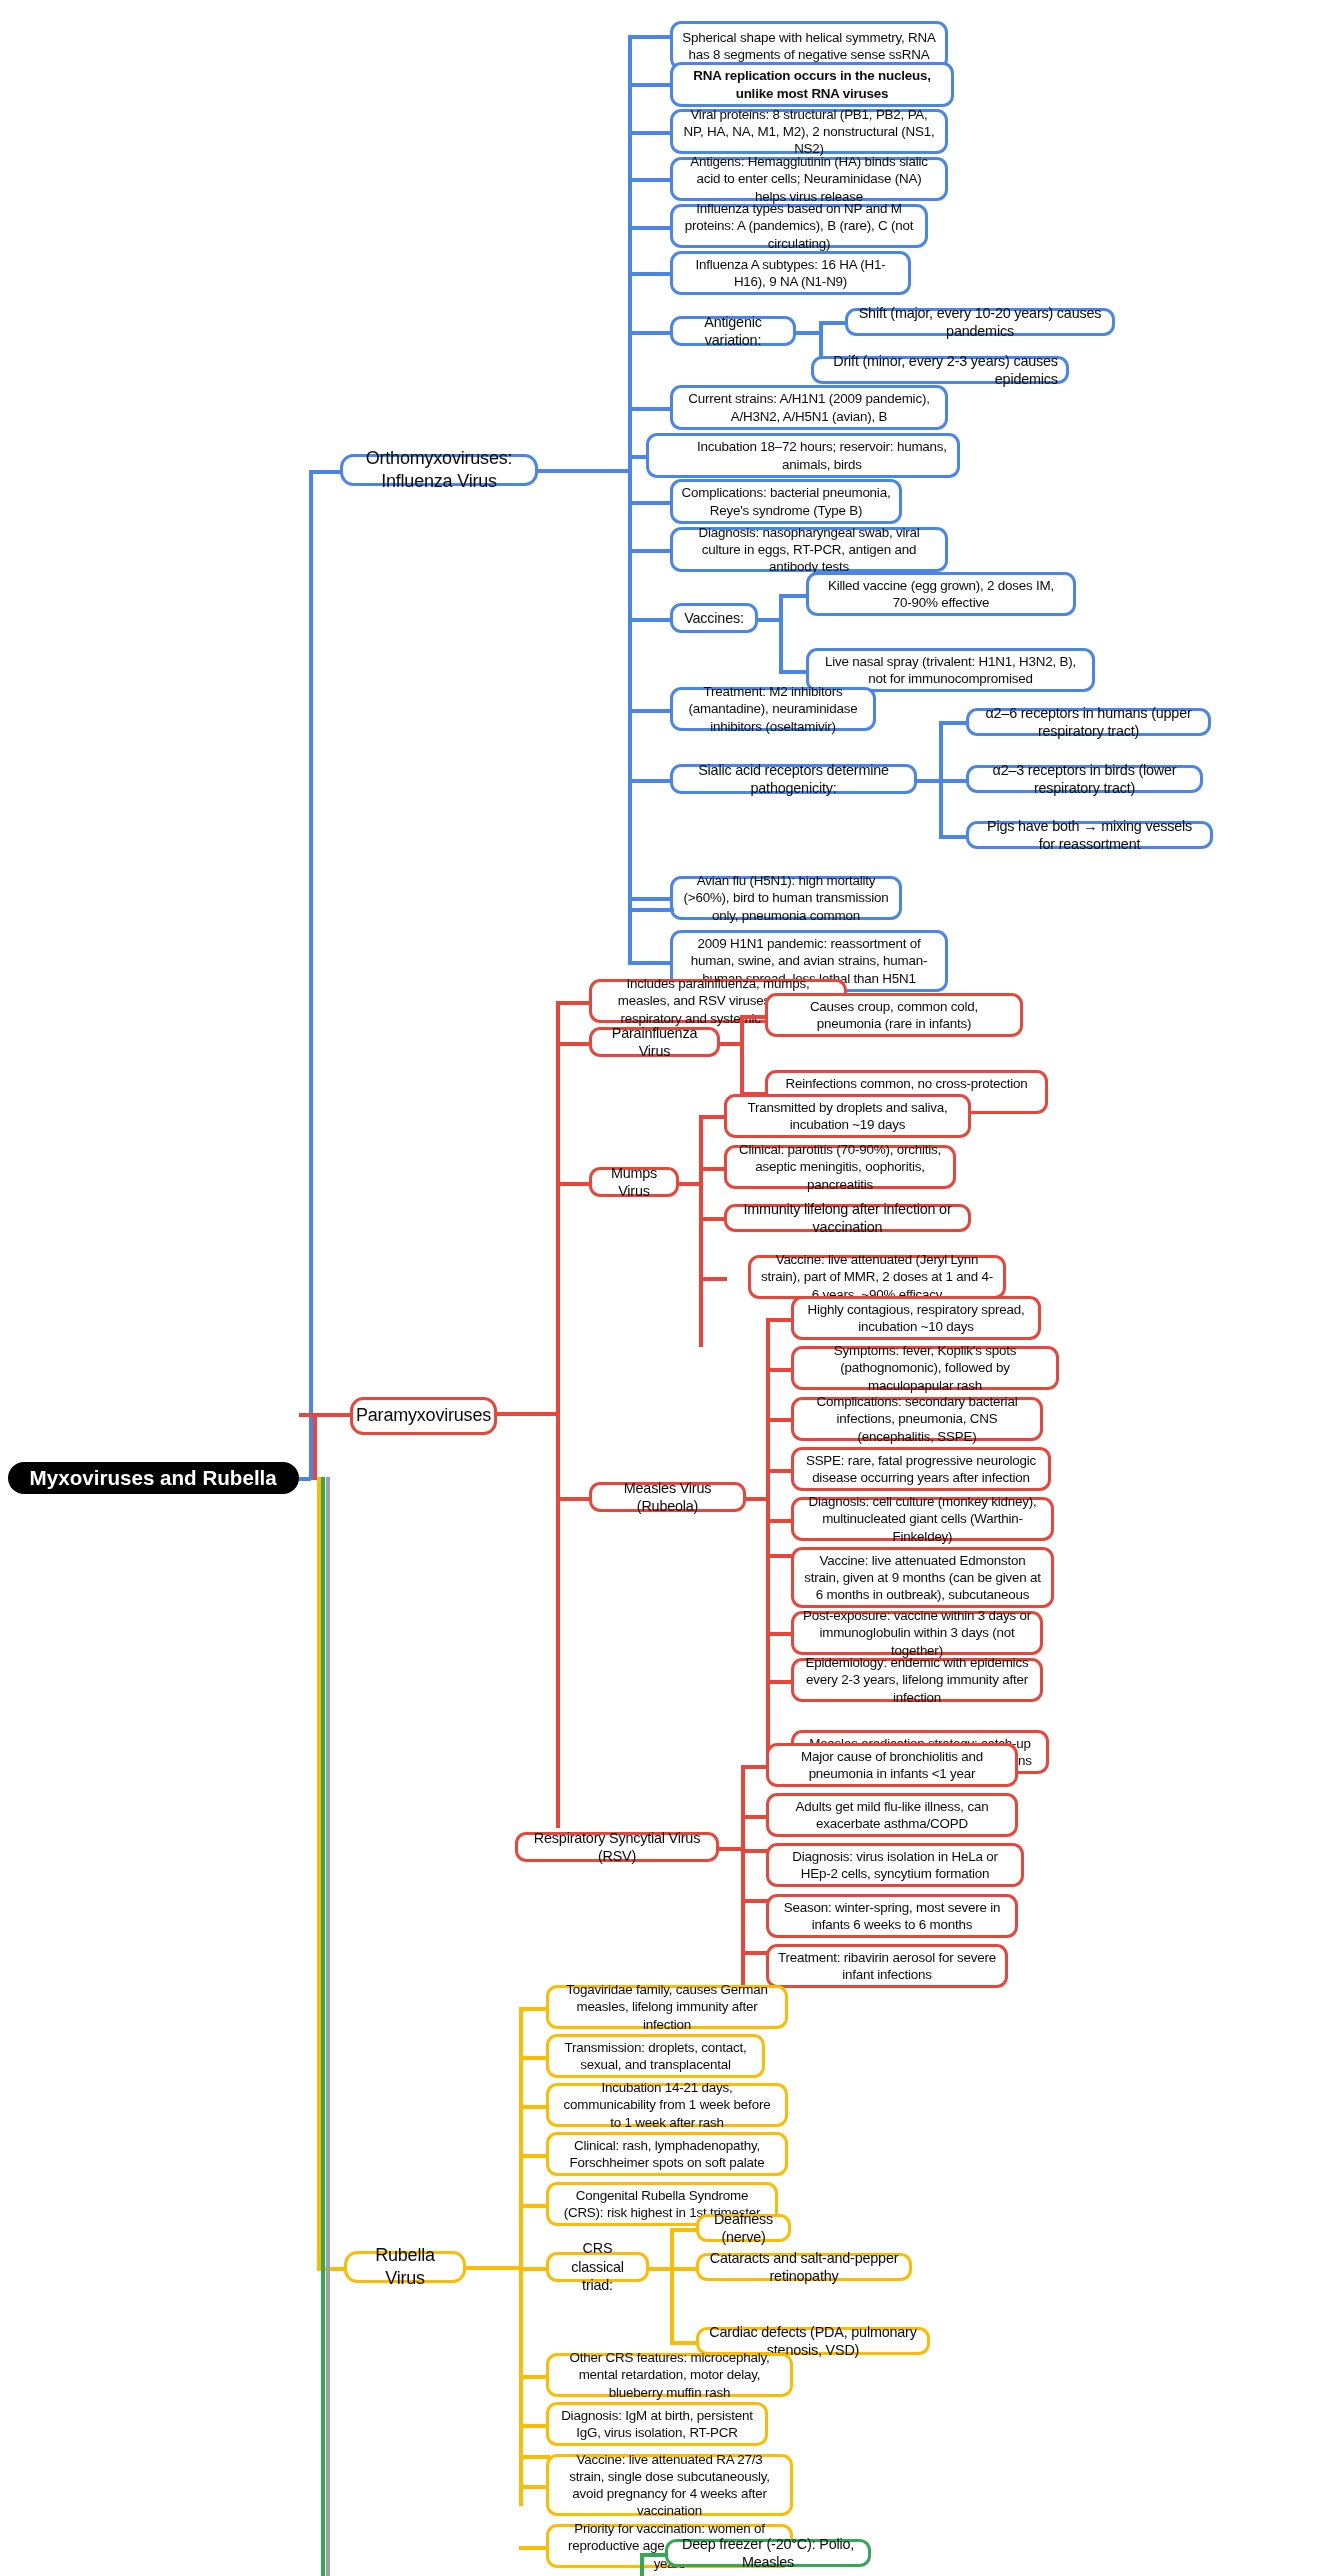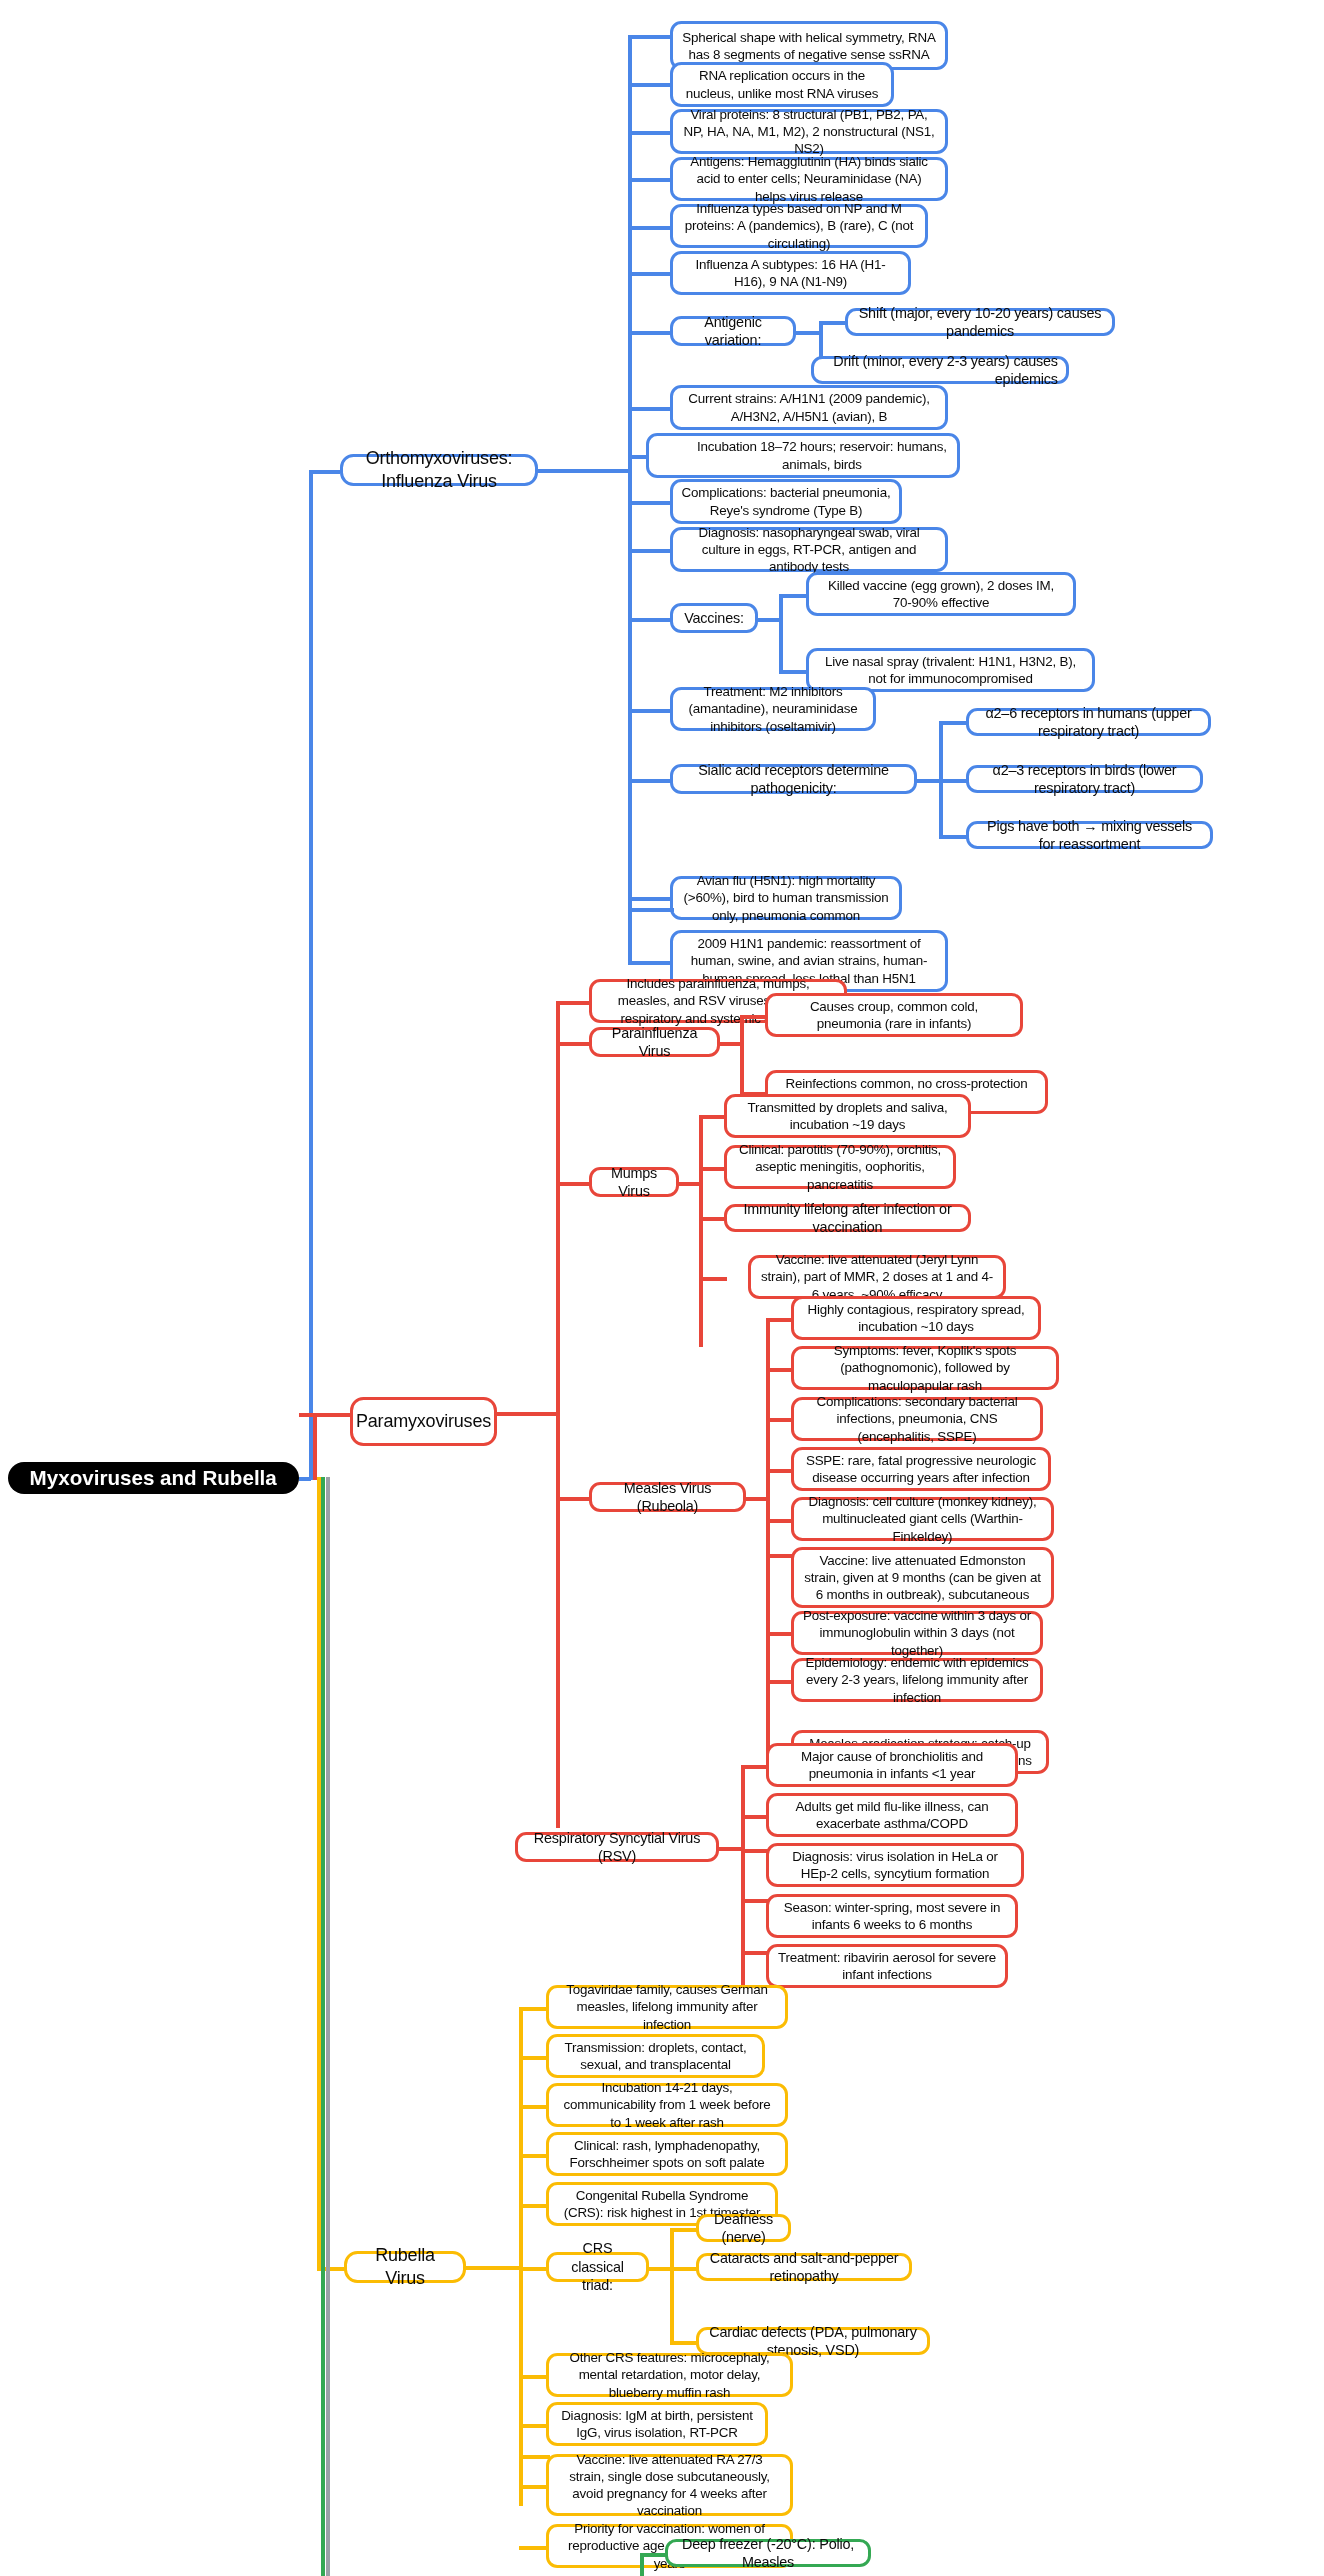--- a/index.html
+++ b/index.html
@@ -78,21 +78,21 @@
 
 <div class="node lvl1 c-blue" style="left:340px; top:454px; width:198px; height:32px;">Orthomyxoviruses: Influenza Virus</div>
 
 <div class="ln v" style="left:628px; top:36px; height:860px;"></div>
 <div class="ln h" style="left:538px; top:469px; width:93px;"></div>
 
 <div class="ln h" style="left:628px; top:35px; width:46px;"></div>
 <div class="node c-blue" style="left:670px; top:9.3px; width:278px; height:49px;margin-top:12px;">Spherical shape with helical symmetry, RNA has 8 segments of negative sense ssRNA</div>
 
 <div class="ln h" style="left:628px; top:83px; width:46px;"></div>
-<div class="node c-blue" style="left:670px; top:62px; width:224px; height:45px;">RNA replication occurs in the nucleus, unlike most RNA viruses</div>
+<div class="node c-blue" style="left:670px; top:62px; width:284px; height:45px;font-weight:bold;">RNA replication occurs in the nucleus, unlike most RNA viruses</div>
 
 <div class="ln h" style="left:628px; top:131px; width:46px;"></div>
 <div class="node c-blue" style="left:670px; top:109px; width:278px; height:45px;">Viral proteins: 8 structural (PB1, PB2, PA, NP, HA, NA, M1, M2), 2 nonstructural (NS1, NS2)</div>
 
 <div class="ln h" style="left:628px; top:178px; width:46px;"></div>
 <div class="node c-blue" style="left:670px; top:157px; width:278px; height:44px;">Antigens: Hemagglutinin (HA) binds sialic acid to enter cells; Neuraminidase (NA) helps virus release</div>
 
 <div class="ln h" style="left:628px; top:226px; width:46px;"></div>
 <div class="node c-blue" style="left:670px; top:204px; width:258px; height:44px;">Influenza types based on NP and M proteins: A (pandemics), B (rare), C (not circulating)</div>
 
@@ -144,21 +144,21 @@
 <div class="node lvl2 c-blue" style="left:966px; top:821px; width:247px; height:28px;">Pigs have both → mixing vessels for reassortment</div>
 
 <div class="ln h" style="left:628px; top:897px; width:46px;"></div>
 <div class="node c-blue" style="left:670px; top:876px; width:232px; height:44px;">Avian flu (H5N1): high mortality (&gt;60%), bird to human transmission only, pneumonia common</div>
 
 <div class="ln h" style="left:628px; top:908px; width:46px;"></div>
 <div class="ln v" style="left:628px; top:896px; height:67px;"></div>
 <div class="ln h" style="left:628px; top:961px; width:46px;"></div>
 <div class="node c-blue" style="left:670px; top:930px; width:278px; height:62px;">2009 H1N1 pandemic: reassortment of human, swine, and avian strains, human-human spread, less lethal than H5N1</div>
 
-<div class="node lvl1 c-red" style="left:350px; top:1397px; width:147px; height:49px;text-align:center;">Paramyxoviruses</div>
+<div class="node lvl1 c-red" style="left:350px; top:1397px; width:147px; height:38px;text-align:center;">Paramyxoviruses</div>
 
 <div class="ln v" style="left:556px; top:1001px; height:827px; background:#e8463a;"></div>
 <div class="ln h" style="left:497px; top:1412px; width:62px; background:#e8463a;"></div>
 
 <div class="ln h red" style="left:556px; top:1001px; width:36px;"></div>
 <div class="node c-red" style="left:589px; top:979px; width:258px; height:44px;">Includes parainfluenza, mumps, measles, and RSV viruses causing respiratory and systemic diseases</div>
 
 <div class="ln h red" style="left:556px; top:1042px; width:36px;"></div>
 <div class="node lvl2 c-red" style="left:589px; top:1027px; width:131px; height:30px;">Parainfluenza Virus</div>
 <div class="ln h red" style="left:720px; top:1042px; width:23px;"></div>

